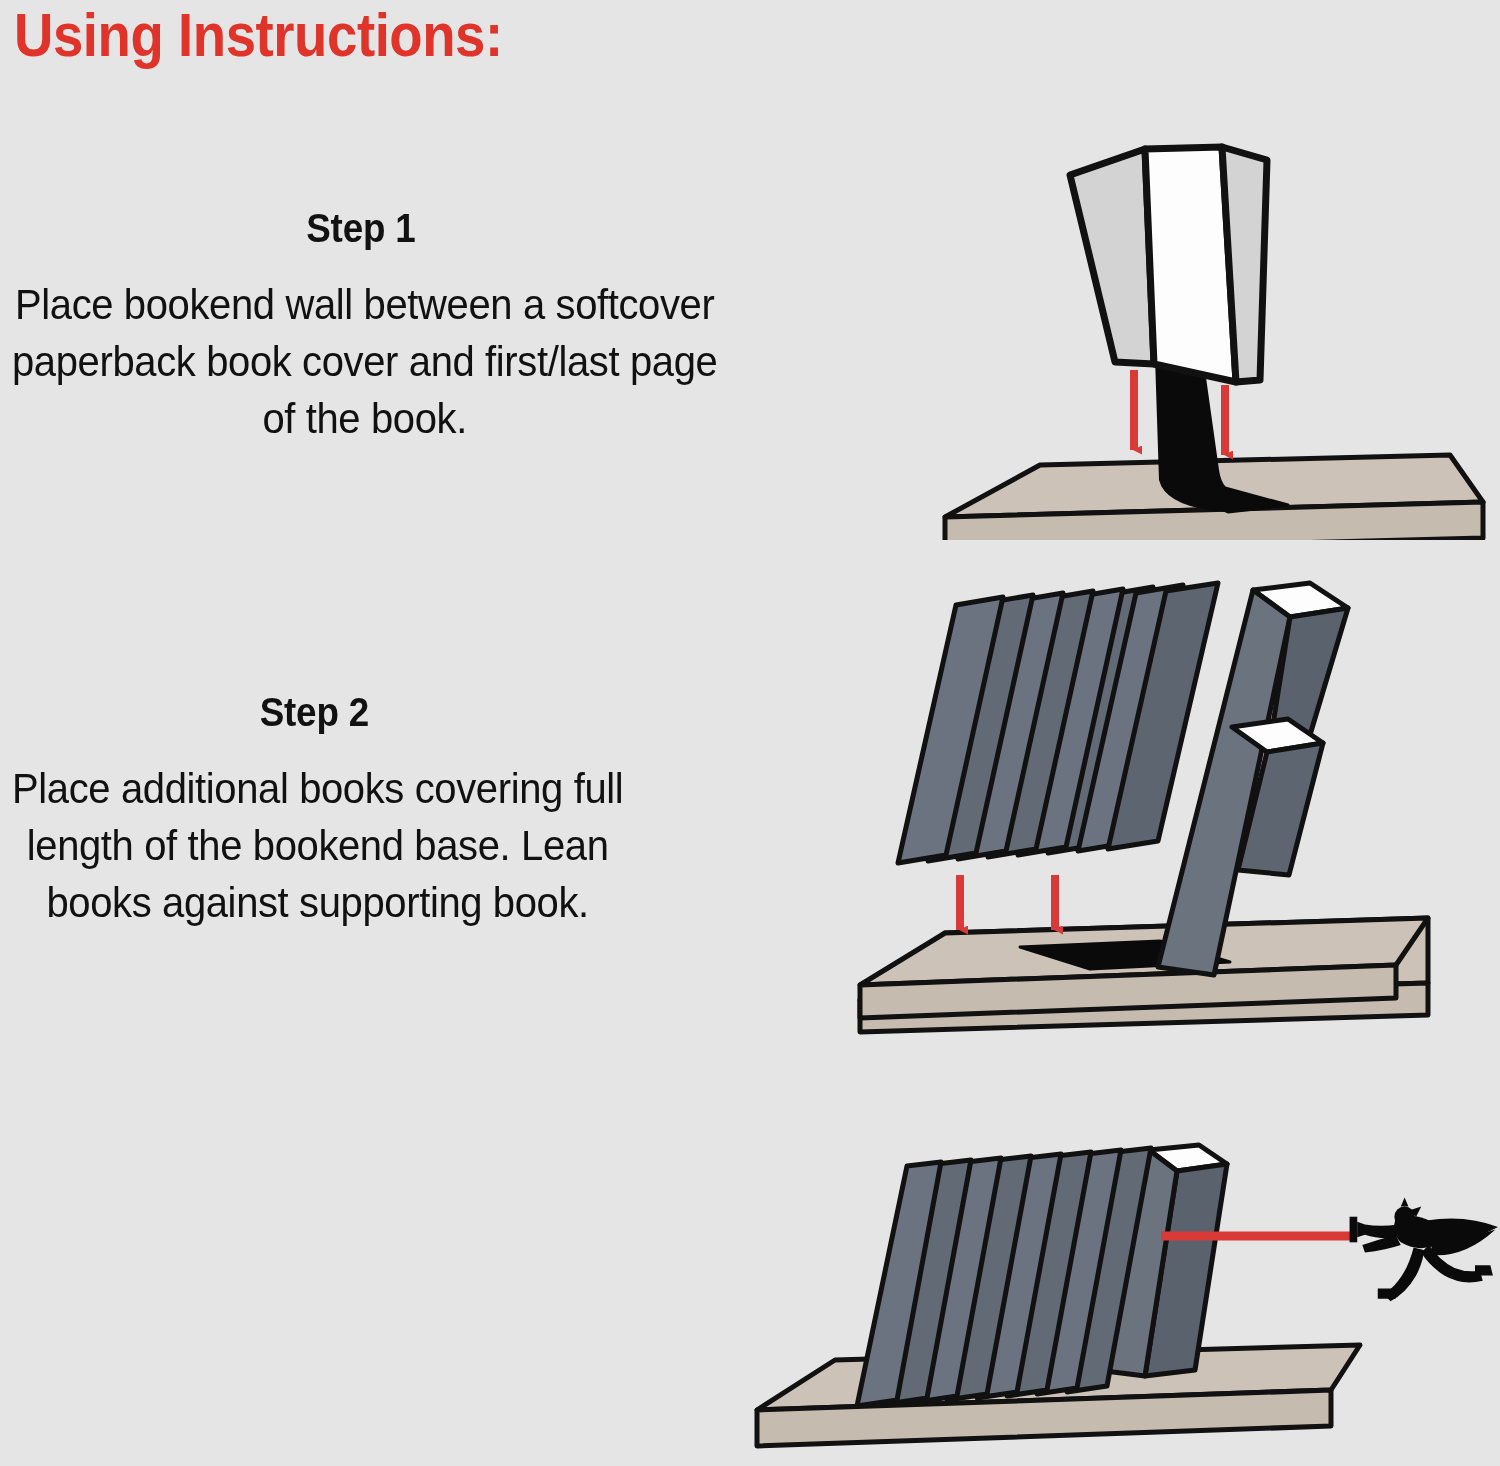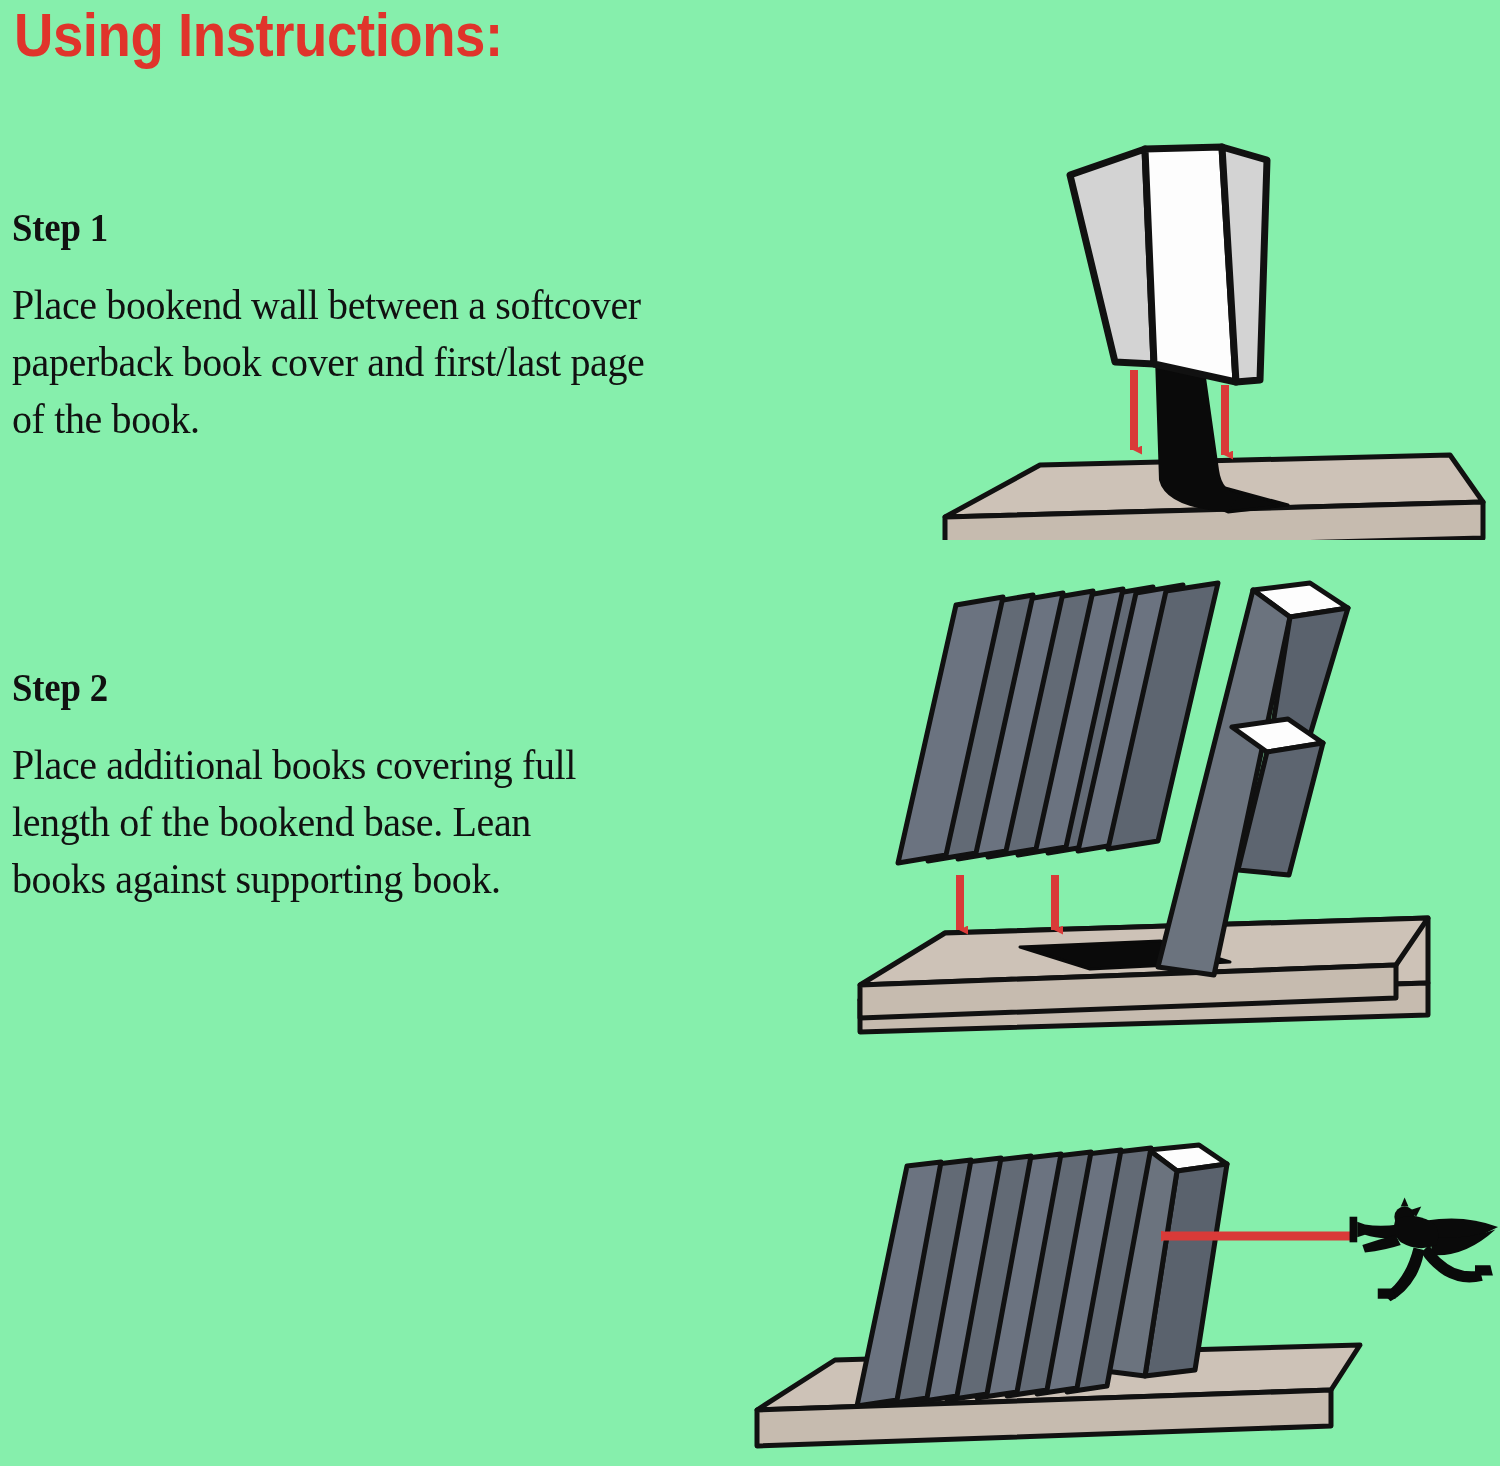--- a/index.html
+++ b/index.html
@@ -12,21 +12,22 @@
     height: 1466px;
     position: relative;
     font-family: "Liberation Sans", sans-serif;
     color: #111111;
     overflow: hidden;
   }
 
   .page {
     position: absolute;
     inset: 0;
-    background: #86efac;
+    background: #e5e5e5;
+    text-align: center;
   }
 
   
   .title {
     position: absolute;
     left: 14px;
     top: 2px;
     font-size: 62px;
     font-weight: 700;
     letter-spacing: -0.5px;
@@ -34,21 +35,20 @@
     color: #e0342b;
     white-space: nowrap;
     transform: scaleX(0.88);
     transform-origin: left top;
   }
 
   
   .step-block {
     position: absolute;
     left: 12px;
-    font-family: Liberation Serif, serif;
   }
   .step-heading {
     font-size: 40px;
     font-weight: 700;
     line-height: 1.0;
     letter-spacing: -0.2px;
     color: #111111;
     margin: 0 0 28px 0;
     transform: scaleX(0.92);
     transform-origin: left top;
@@ -59,21 +59,21 @@
     line-height: 1.33;
     letter-spacing: -0.4px;
     color: #111111;
     margin: 0;
     transform: scaleX(0.93);
     transform-origin: left top;
   }
   .step-body .ln { display: block; white-space: nowrap; }
 
   #step-1-block { top: 208px; }
-  #step-2-block { top: 668px; }
+  #step-2-block { top: 692px; }
   #step-3-block { top: 1155px; }
 
   
   .illo { position: absolute; }
   #illo-1 { left: 930px; top: 120px;  width: 570px; height: 420px; }
   #illo-2 { left: 840px; top: 575px;  width: 600px; height: 465px; }
   #illo-3 { left: 735px; top: 1138px; width: 765px; height: 328px; }
   .illo svg { display: block; width: 100%; height: 100%; }
 </style>
 </head>

